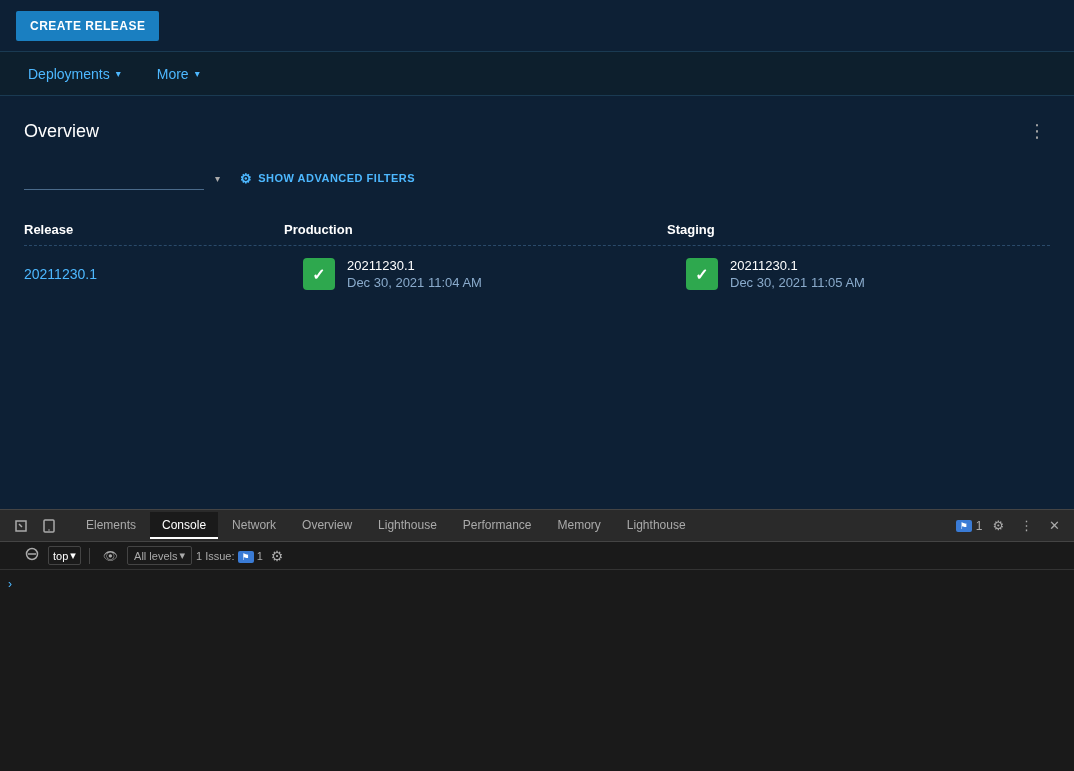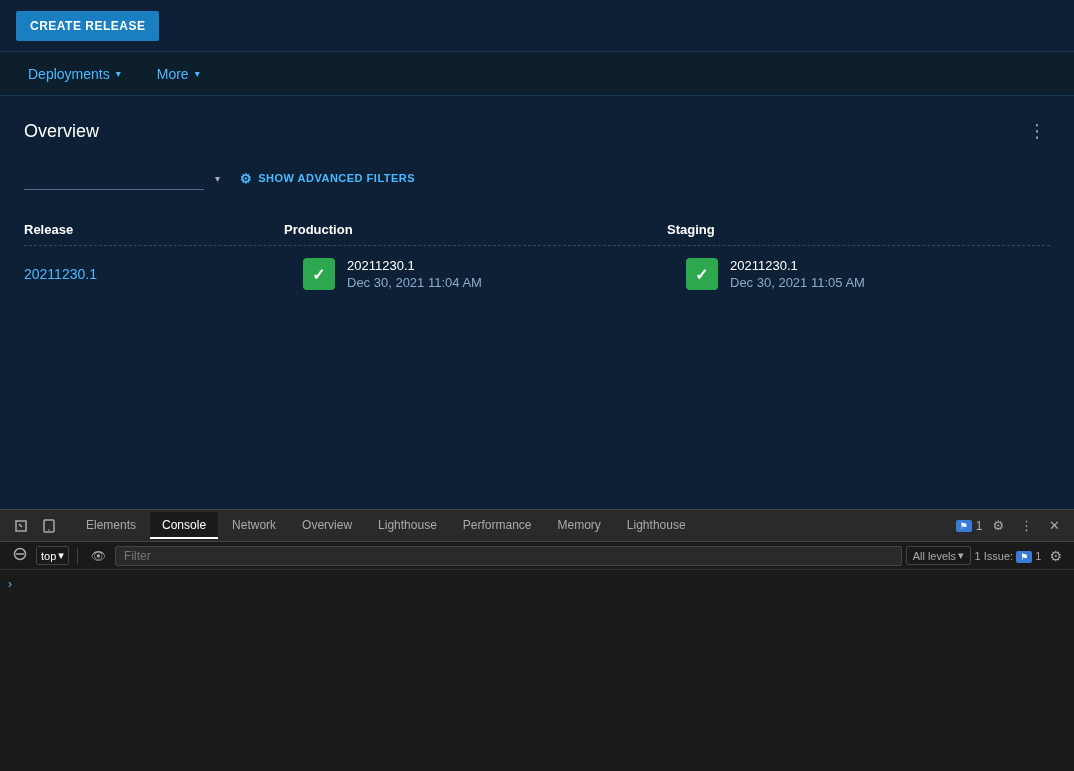--- a/index.html
+++ b/index.html
@@ -251,21 +251,21 @@
       padding: 1px 4px;
       border-radius: 2px;
     }
 
     
     .console-toolbar {
       background: #1a1a1a;
       display: flex;
       align-items: center;
       height: 28px;
-      padding: 0 8px;
+      padding: 0 20px;
       gap: 4px;
       border-bottom: 1px solid #333;
     }
     .console-icon-btn {
       background: none;
       border: none;
       color: #aaa;
       cursor: pointer;
       padding: 2px 5px;
       font-size: 12px;
@@ -481,21 +481,20 @@
       <span>top</span>
       <span>▾</span>
     </div>
 
     <div class="divider-v"></div>
 
     <button class="console-icon-btn" title="Live expressions">
       👁
     </button>
 
-    <input class="filter-input" type="text" placeholder="Filter" style="">
 
     <button class="all-levels-btn">
       <span>All levels</span>
       <span>▾</span>
     </button>
 
     <span class="issue-count">
       <span>1 Issue:</span>
       <span class="flag-icon">⚑</span>
       <span>1</span>

